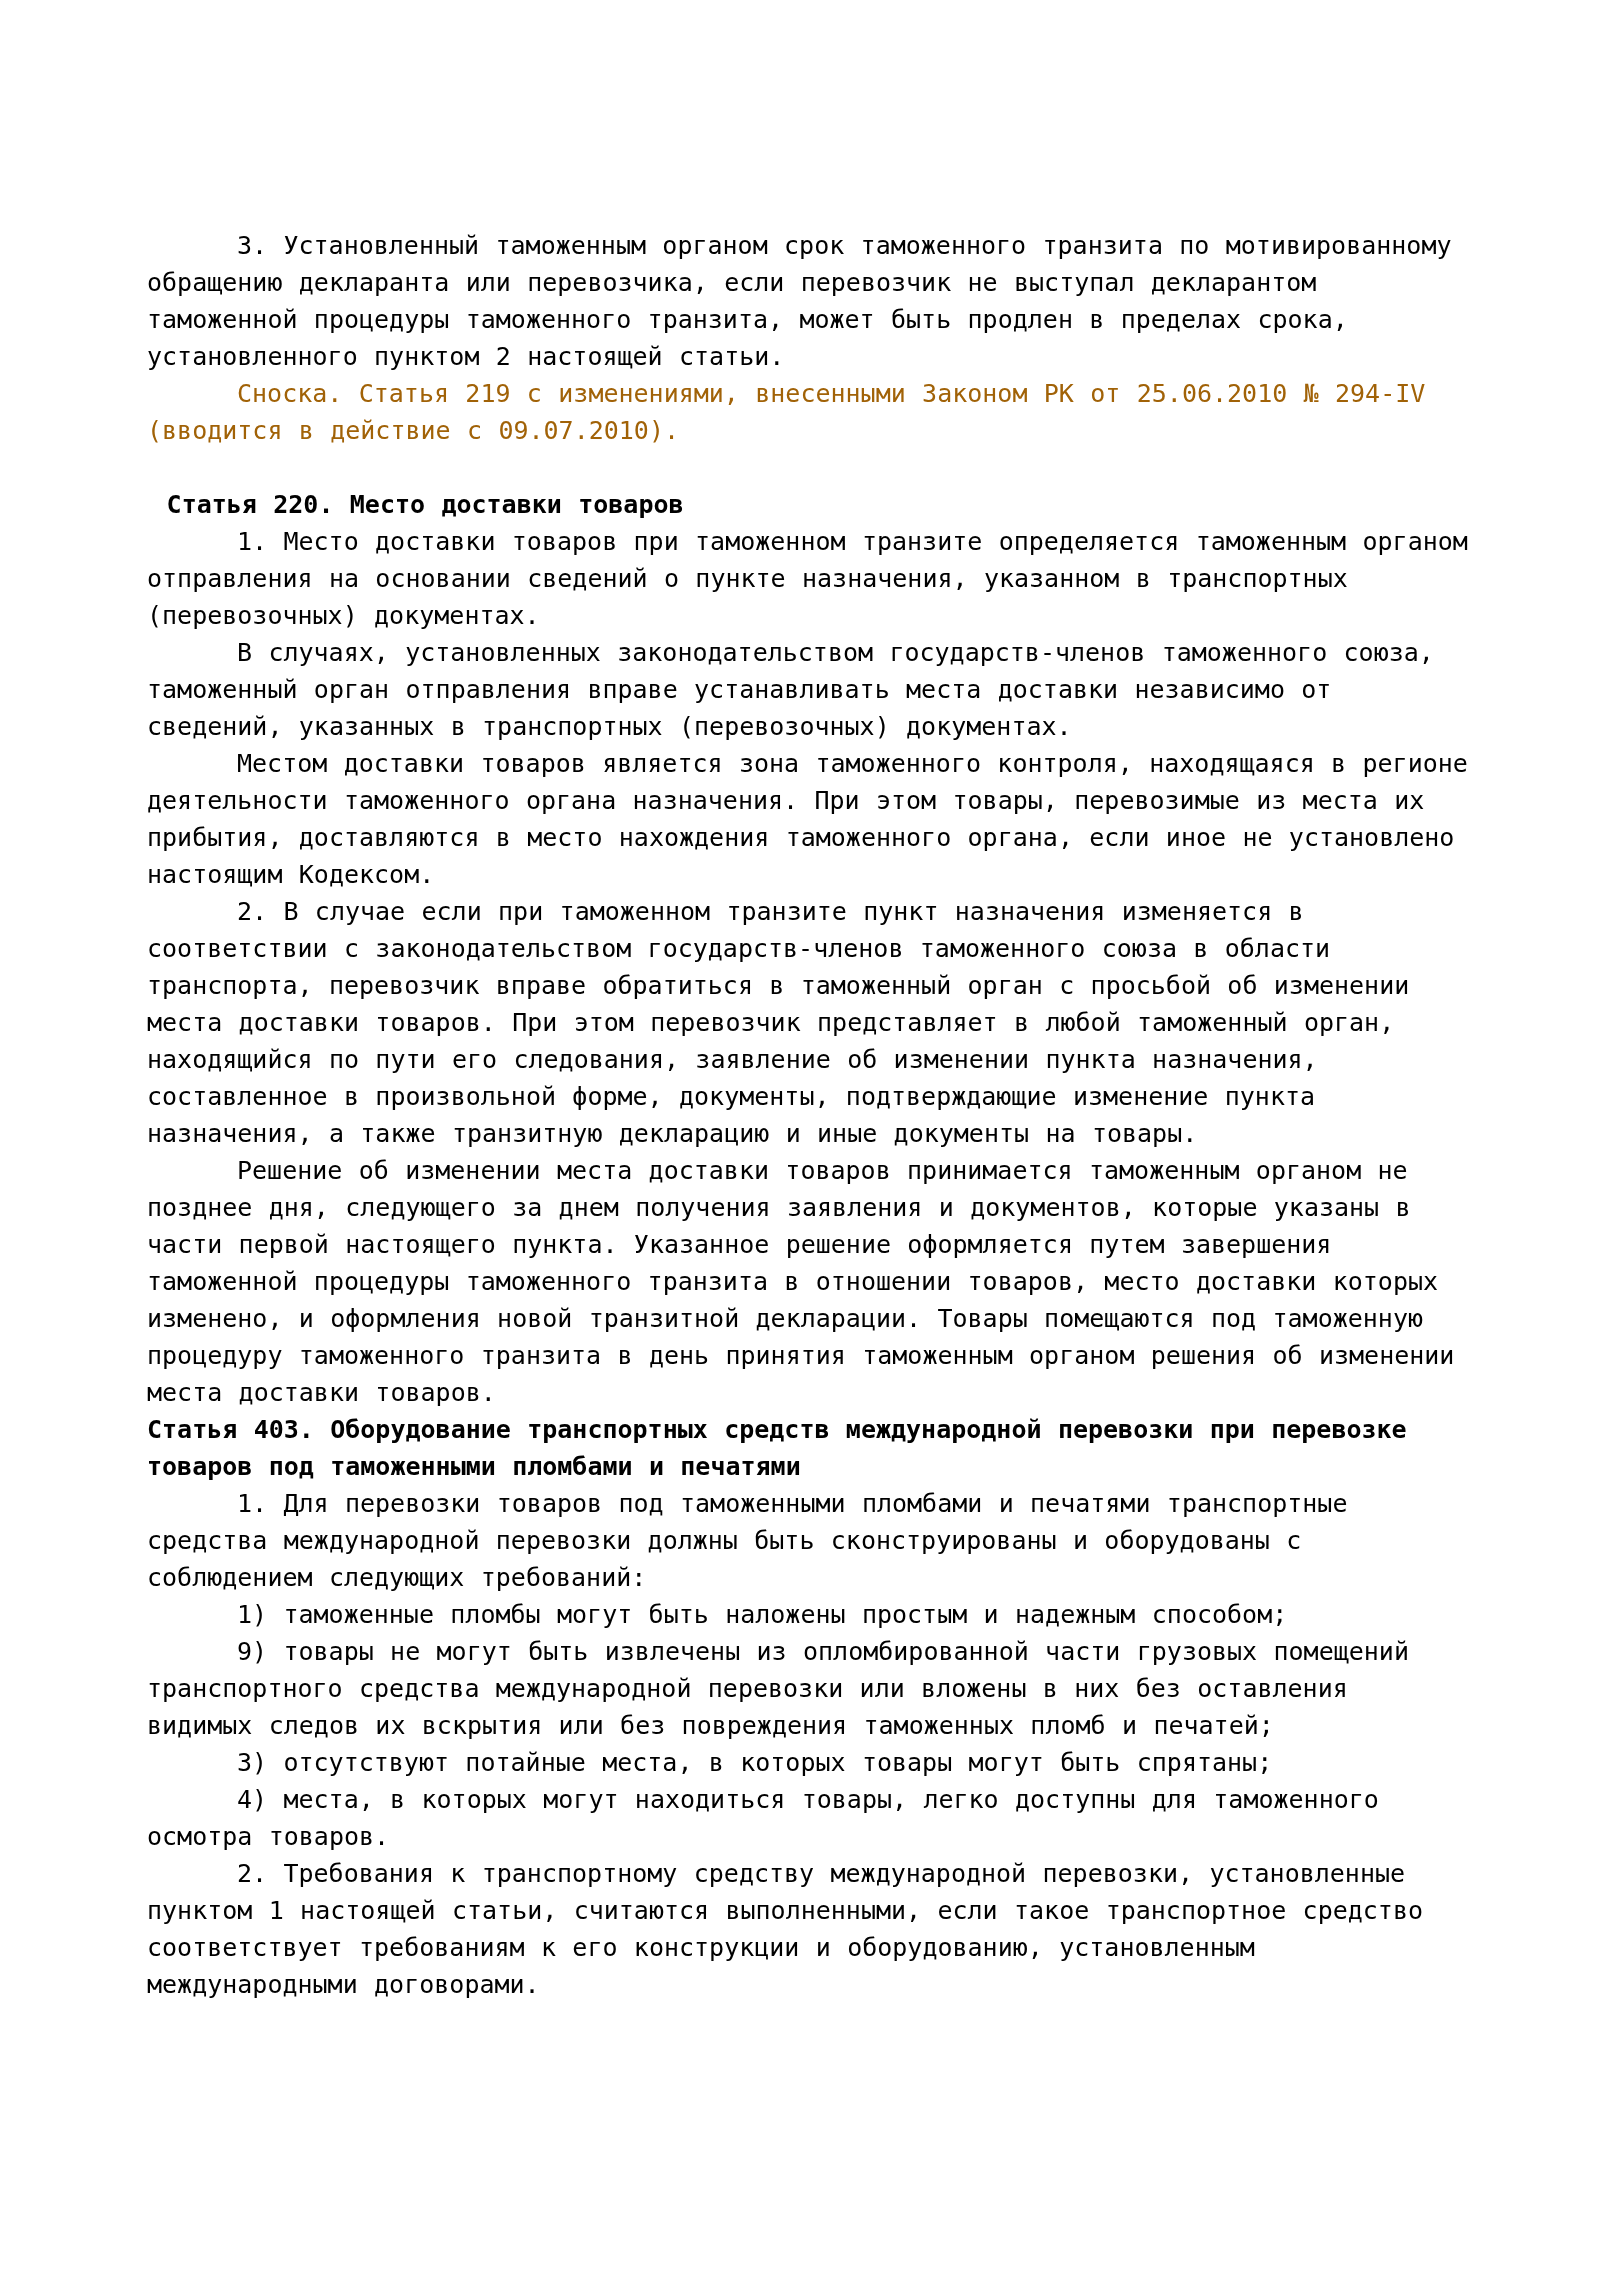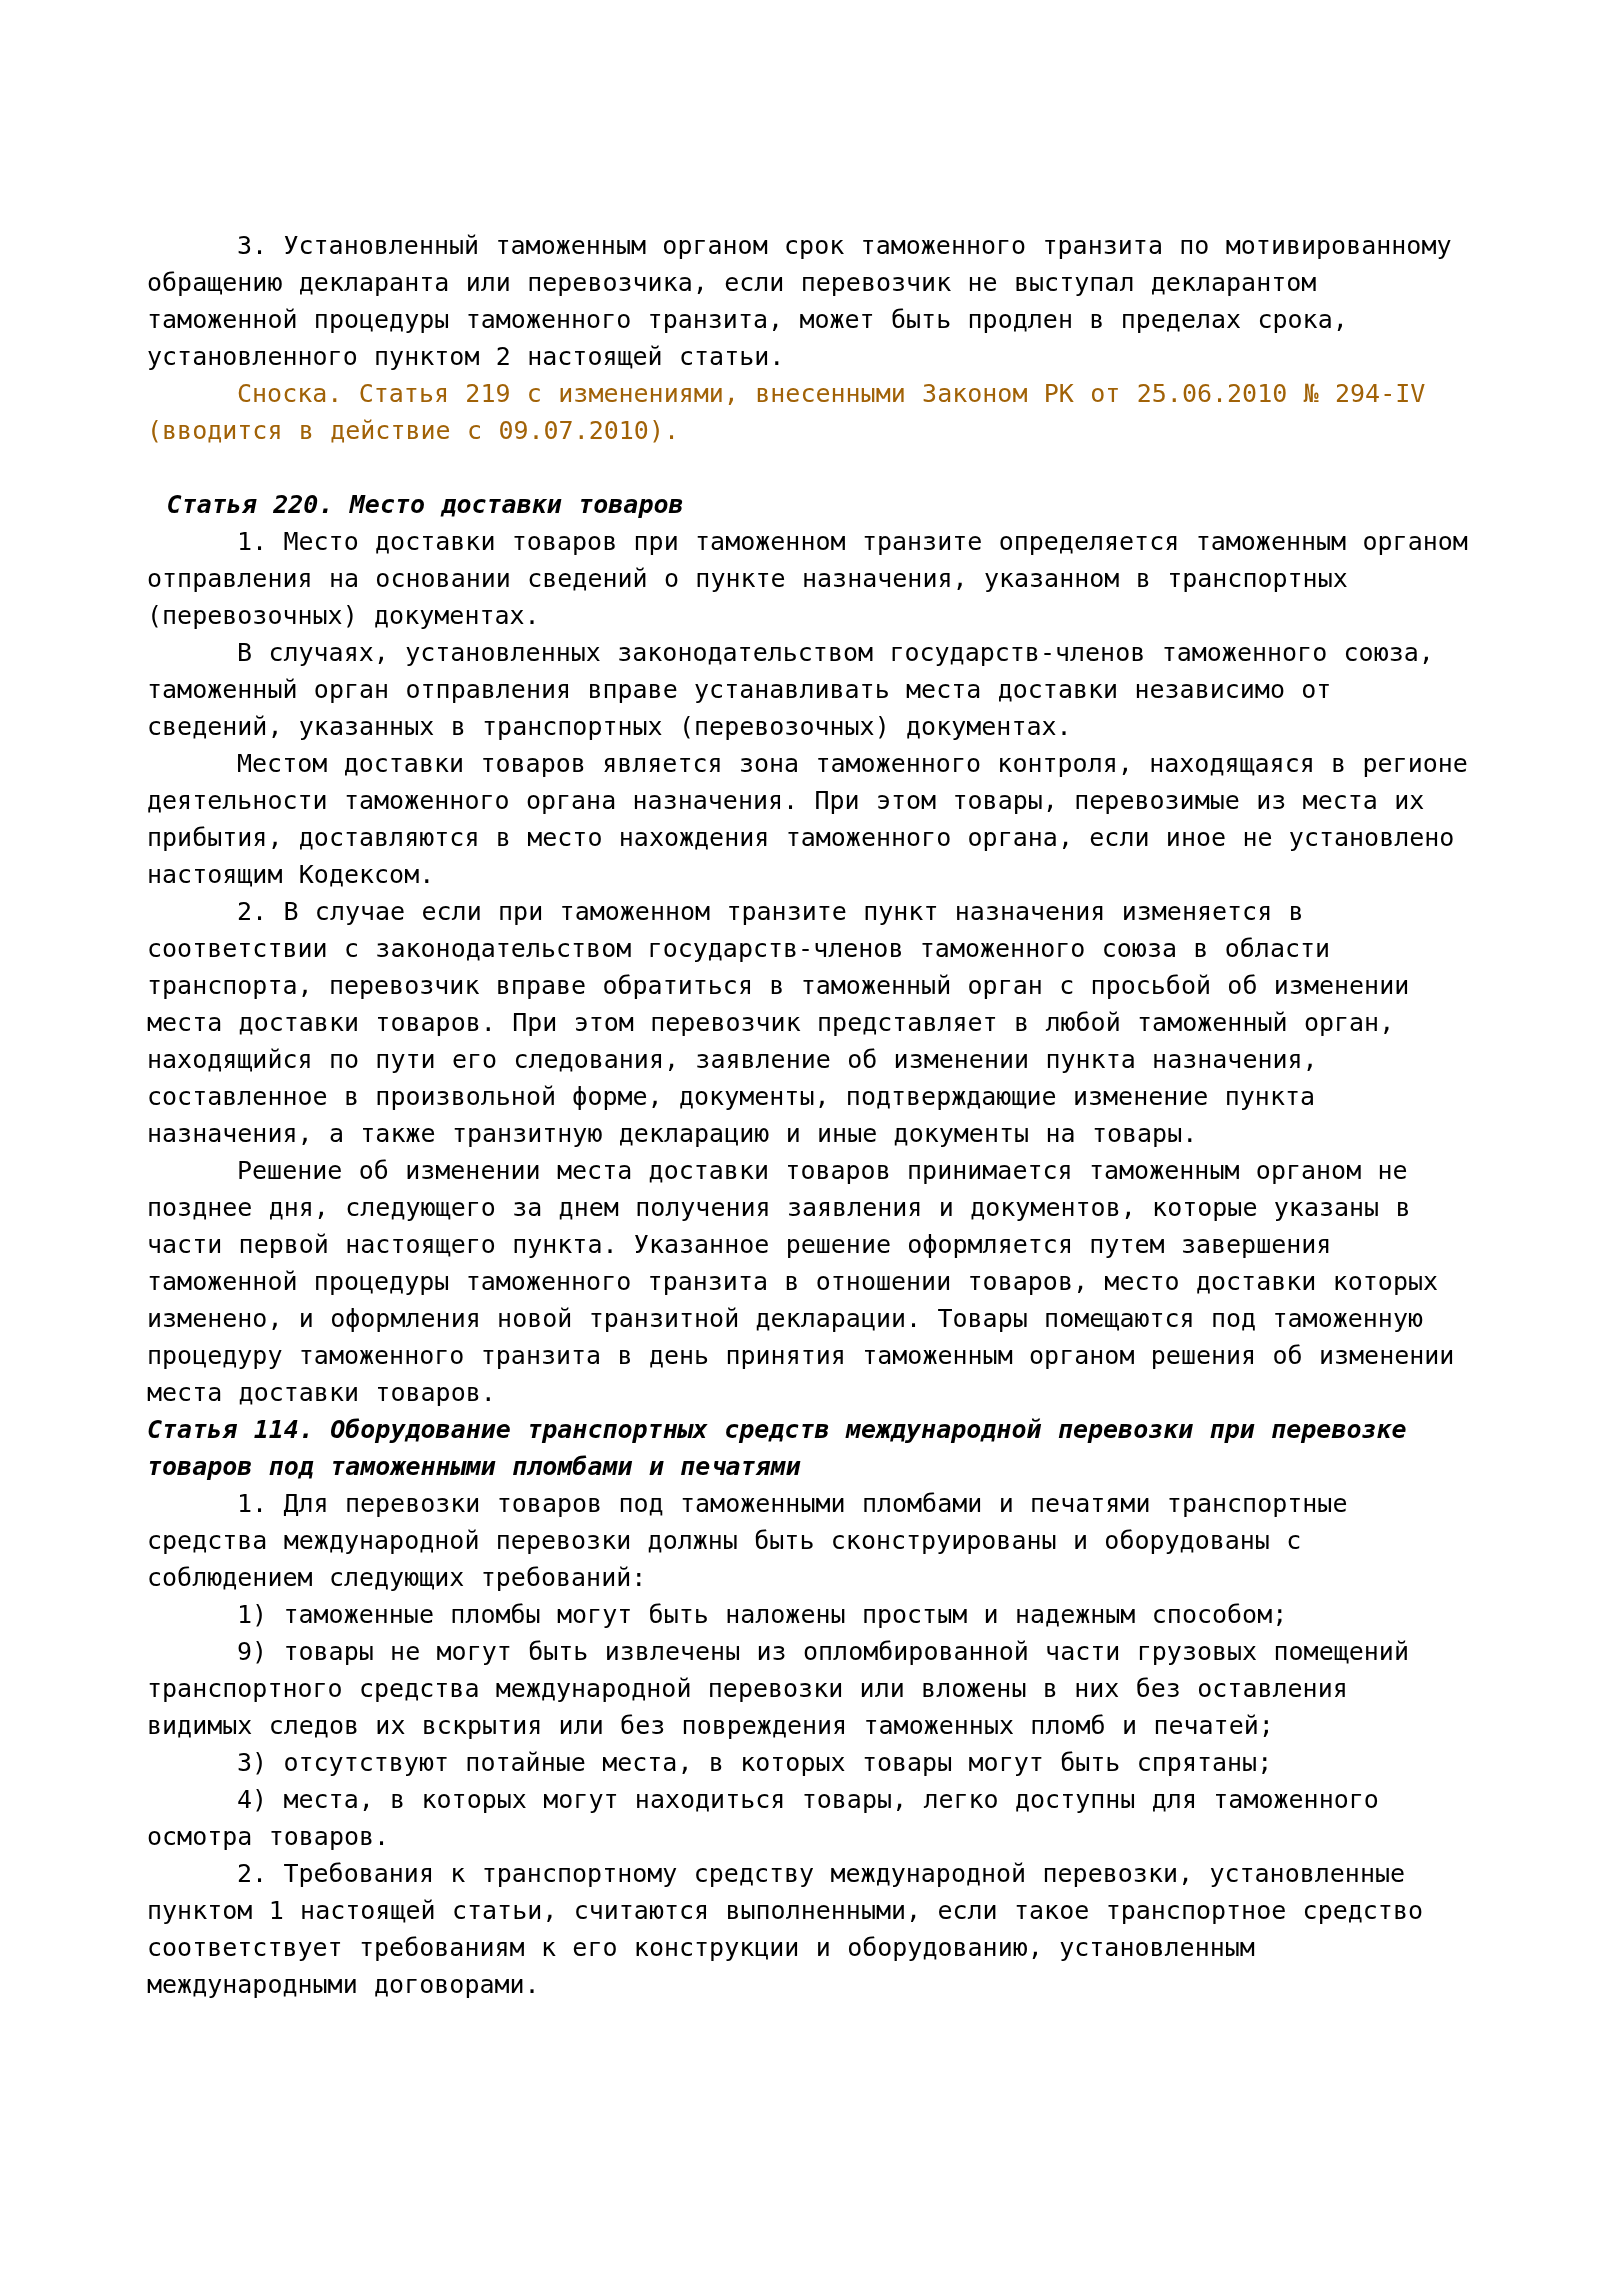--- a/index.html
+++ b/index.html
@@ -32,21 +32,20 @@
     word-spacing: 1.3px;
   }
   .note {
     color: #a16207;
   }
   .heading {
     margin: 0;
     font-weight: bold;
     text-indent: 0;
     word-spacing: 1.3px;
-    font-style: italic;
   }
   .h220 {
     text-indent: 19.6px;
   }
   .spacer {
     height: 37px;
   }
 </style>
 </head>
 <body>
@@ -66,21 +65,21 @@
 
     <p class="para">В случаях, установленных законодательством государств-членов таможенного союза, таможенный орган отправления вправе устанавливать места доставки независимо от сведений, указанных в транспортных (перевозочных) документах.</p>
 
     <p class="para">Местом доставки товаров является зона таможенного контроля, находящаяся в регионе деятельности таможенного органа назначения. При этом товары, перевозимые из места их прибытия, доставляются в место нахождения таможенного органа, если иное не установлено настоящим Кодексом.</p>
 
 
     <p class="para">2. В случае если при таможенном транзите пункт назначения изменяется в соответствии с законодательством государств-членов таможенного союза в области транспорта, перевозчик вправе обратиться в таможенный орган с просьбой об изменении места доставки товаров. При этом перевозчик представляет в любой таможенный орган, находящийся по пути его следования, заявление об изменении пункта назначения, составленное в произвольной форме, документы, подтверждающие изменение пункта назначения, а также транзитную декларацию и иные документы на товары.</p>
 
     <p class="para">Решение об изменении места доставки товаров принимается таможенным органом не позднее дня, следующего за днем получения заявления и документов, которые указаны в части первой настоящего пункта. Указанное решение оформляется путем завершения таможенной процедуры таможенного транзита в отношении товаров, место доставки которых изменено, и оформления новой транзитной декларации. Товары помещаются под таможенную процедуру таможенного транзита в день принятия таможенным органом решения об изменении места доставки товаров.</p>
 
-    <p class="heading">Статья 114. Оборудование транспортных средств международной перевозки при перевозке товаров под таможенными пломбами и печатями</p>
+    <p class="heading">Статья 403. Оборудование транспортных средств международной перевозки при перевозке товаров под таможенными пломбами и печатями</p>
 
     <p class="para">1. Для перевозки товаров под таможенными пломбами и печатями транспортные средства международной перевозки должны быть сконструированы и оборудованы с соблюдением следующих требований:</p>
 
     <p class="para">1) таможенные пломбы могут быть наложены простым и надежным способом;</p>
 
     <p class="para">9) товары не могут быть извлечены из опломбированной части грузовых помещений транспортного средства международной перевозки или вложены в них без оставления видимых следов их вскрытия или без повреждения таможенных пломб и печатей;</p>
 
     <p class="para">3) отсутствуют потайные места, в которых товары могут быть спрятаны;</p>
 
     <p class="para">4) места, в которых могут находиться товары, легко доступны для таможенного осмотра товаров.</p>

